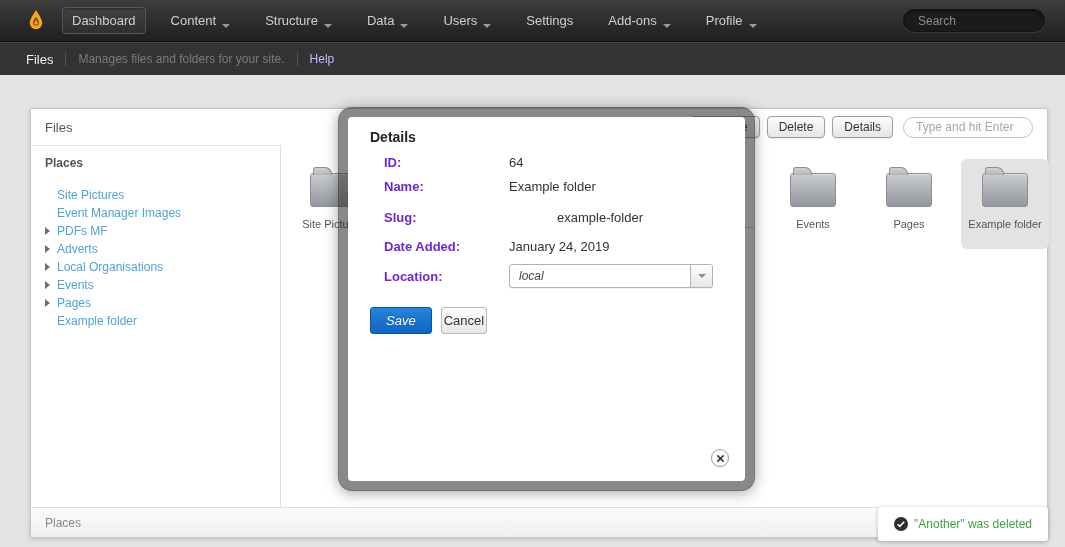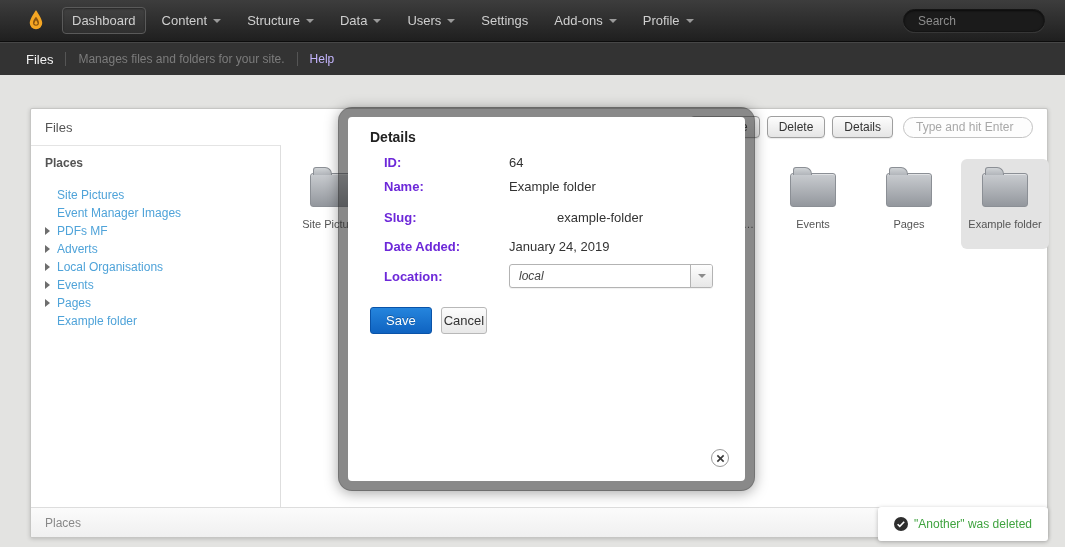--- a/index.html
+++ b/index.html
@@ -13,23 +13,23 @@
 
   
   .navbar {
     position:absolute; top:0; left:0; right:0; height:42px;
     background:linear-gradient(#3d3d3d,#1f1f1f);
     border-bottom:1px solid #0d0d0d;
     display:flex; align-items:center; padding:0 20px 0 26px;
   }
   .logo { width:22px; height:28px; margin-right:14px; display:flex; align-items:center; }
   .nav-item {
-    color:#cfcfcf; font-size:13px; padding:5px 9px; margin-right:6px;
+    color:#cfcfcf; font-size:13px; padding:5px 9px; margin-right:15px;
     border:1px solid transparent; border-radius:4px; cursor:pointer;
-    display:flex; align-items:center; white-space:nowrap;
+    display:flex; align-items:flex-end; white-space:nowrap;
   }
   .nav-item.active { border-color:#5a5a5a; background:rgba(255,255,255,0.05); box-shadow:inset 0 1px 2px rgba(0,0,0,.4); }
   .caret {
     display:inline-block; margin-left:6px;
     border-left:4px solid transparent; border-right:4px solid transparent;
     border-top:4px solid #9a9a9a;
   }
   .nav-search {
     margin-left:auto; width:142px; height:23px;
     background:#1b1b1b; border:1px solid #141414; border-radius:12px;
@@ -162,20 +162,21 @@
   }
   .sel-btn::before {
     content:""; border-left:4px solid transparent; border-right:4px solid transparent;
     border-top:4px solid #8b8b8b;
   }
   .modal-actions { margin-top:19px; display:flex; }
   .btn-save {
     font-size:13px; color:#fff; padding:5px 15px; border-radius:3px; cursor:pointer;
     background:linear-gradient(#2585dd,#0f63c1); border:1px solid #0a53a8;
     text-shadow:0 -1px 0 rgba(0,0,0,.25);
+    font-style:italic;
   }
   .btn-cancel {
     font-size:13px; color:#333; padding:5px 2px; margin-left:9px; border-radius:3px; cursor:pointer;
     background:linear-gradient(#fcfcfc,#e8e8e8); border:1px solid #b8b8b8;
   }
   .modal-close {
     position:absolute; right:16px; bottom:14px; width:18px; height:18px;
     border:1px solid #9a9a9a; border-radius:50%; background:#fff; cursor:pointer;
     display:flex; align-items:center; justify-content:center;
   }

